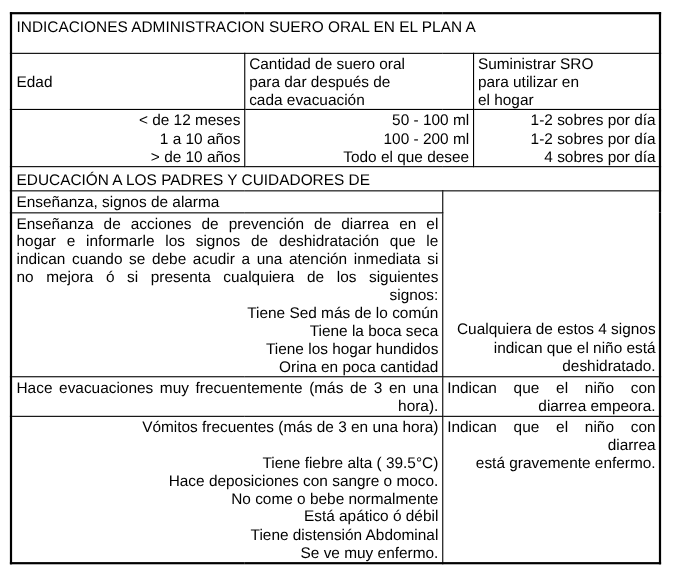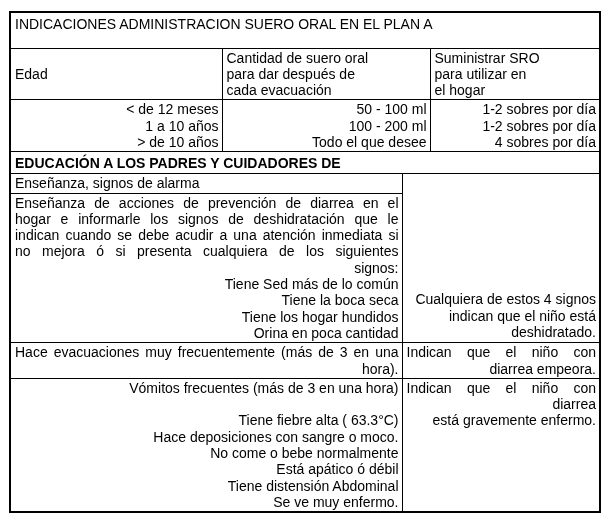--- a/index.html
+++ b/index.html
@@ -26,21 +26,21 @@
     border: 1px solid #000;
     vertical-align: top;
     padding: 1px 3px 1px 4px;
     overflow: hidden;
   }
   td.title-cell { padding-top: 3px; }
   td.v-mid { vertical-align: middle; }
   .pre { white-space: pre-line; }
   .line { min-height: 16.3px; text-align: right; }
   .jline { text-align: justify; text-align-last: justify; }
-  td.edu-cell { vertical-align: middle; position: relative; font-weight: bold; }
+  td.edu-cell { vertical-align: middle; position: relative; }
   .edu-part2 { position: absolute; left: 382px; top: 21px; margin-top: 20px; }
   td.note-bottom { vertical-align: bottom; padding-bottom: 2px; }
   .sp1 { padding-left: 3px; }
 </style>
 </head>
 <body>
 
 <table class="doc">
   <colgroup>
     <col style="width:212px">
@@ -120,21 +120,21 @@
     <td colspan="2">
       <div class="line jline">Indican que el niño con</div>
       <div class="line">diarrea empeora.</div>
     </td>
   </tr>
 
   <tr style="height:131px">
     <td colspan="2">
       <div class="line">Vómitos frecuentes (más de 3 en una hora)</div>
       <div class="line"></div>
-      <div class="line">Tiene fiebre alta ( 63.3°C)</div>
+      <div class="line">Tiene fiebre alta ( 39.5°C)</div>
       <div class="line">Hace deposiciones con sangre o moco.</div>
       <div class="line">No come o bebe normalmente</div>
       <div class="line">Está apático ó débil</div>
       <div class="line">Tiene distensión Abdominal</div>
       <div class="line">Se ve muy enfermo.</div>
     </td>
     <td colspan="2">
       <div class="line jline">Indican que el niño con</div>
       <div class="line">diarrea</div>
       <div class="line">está gravemente enfermo.</div>

